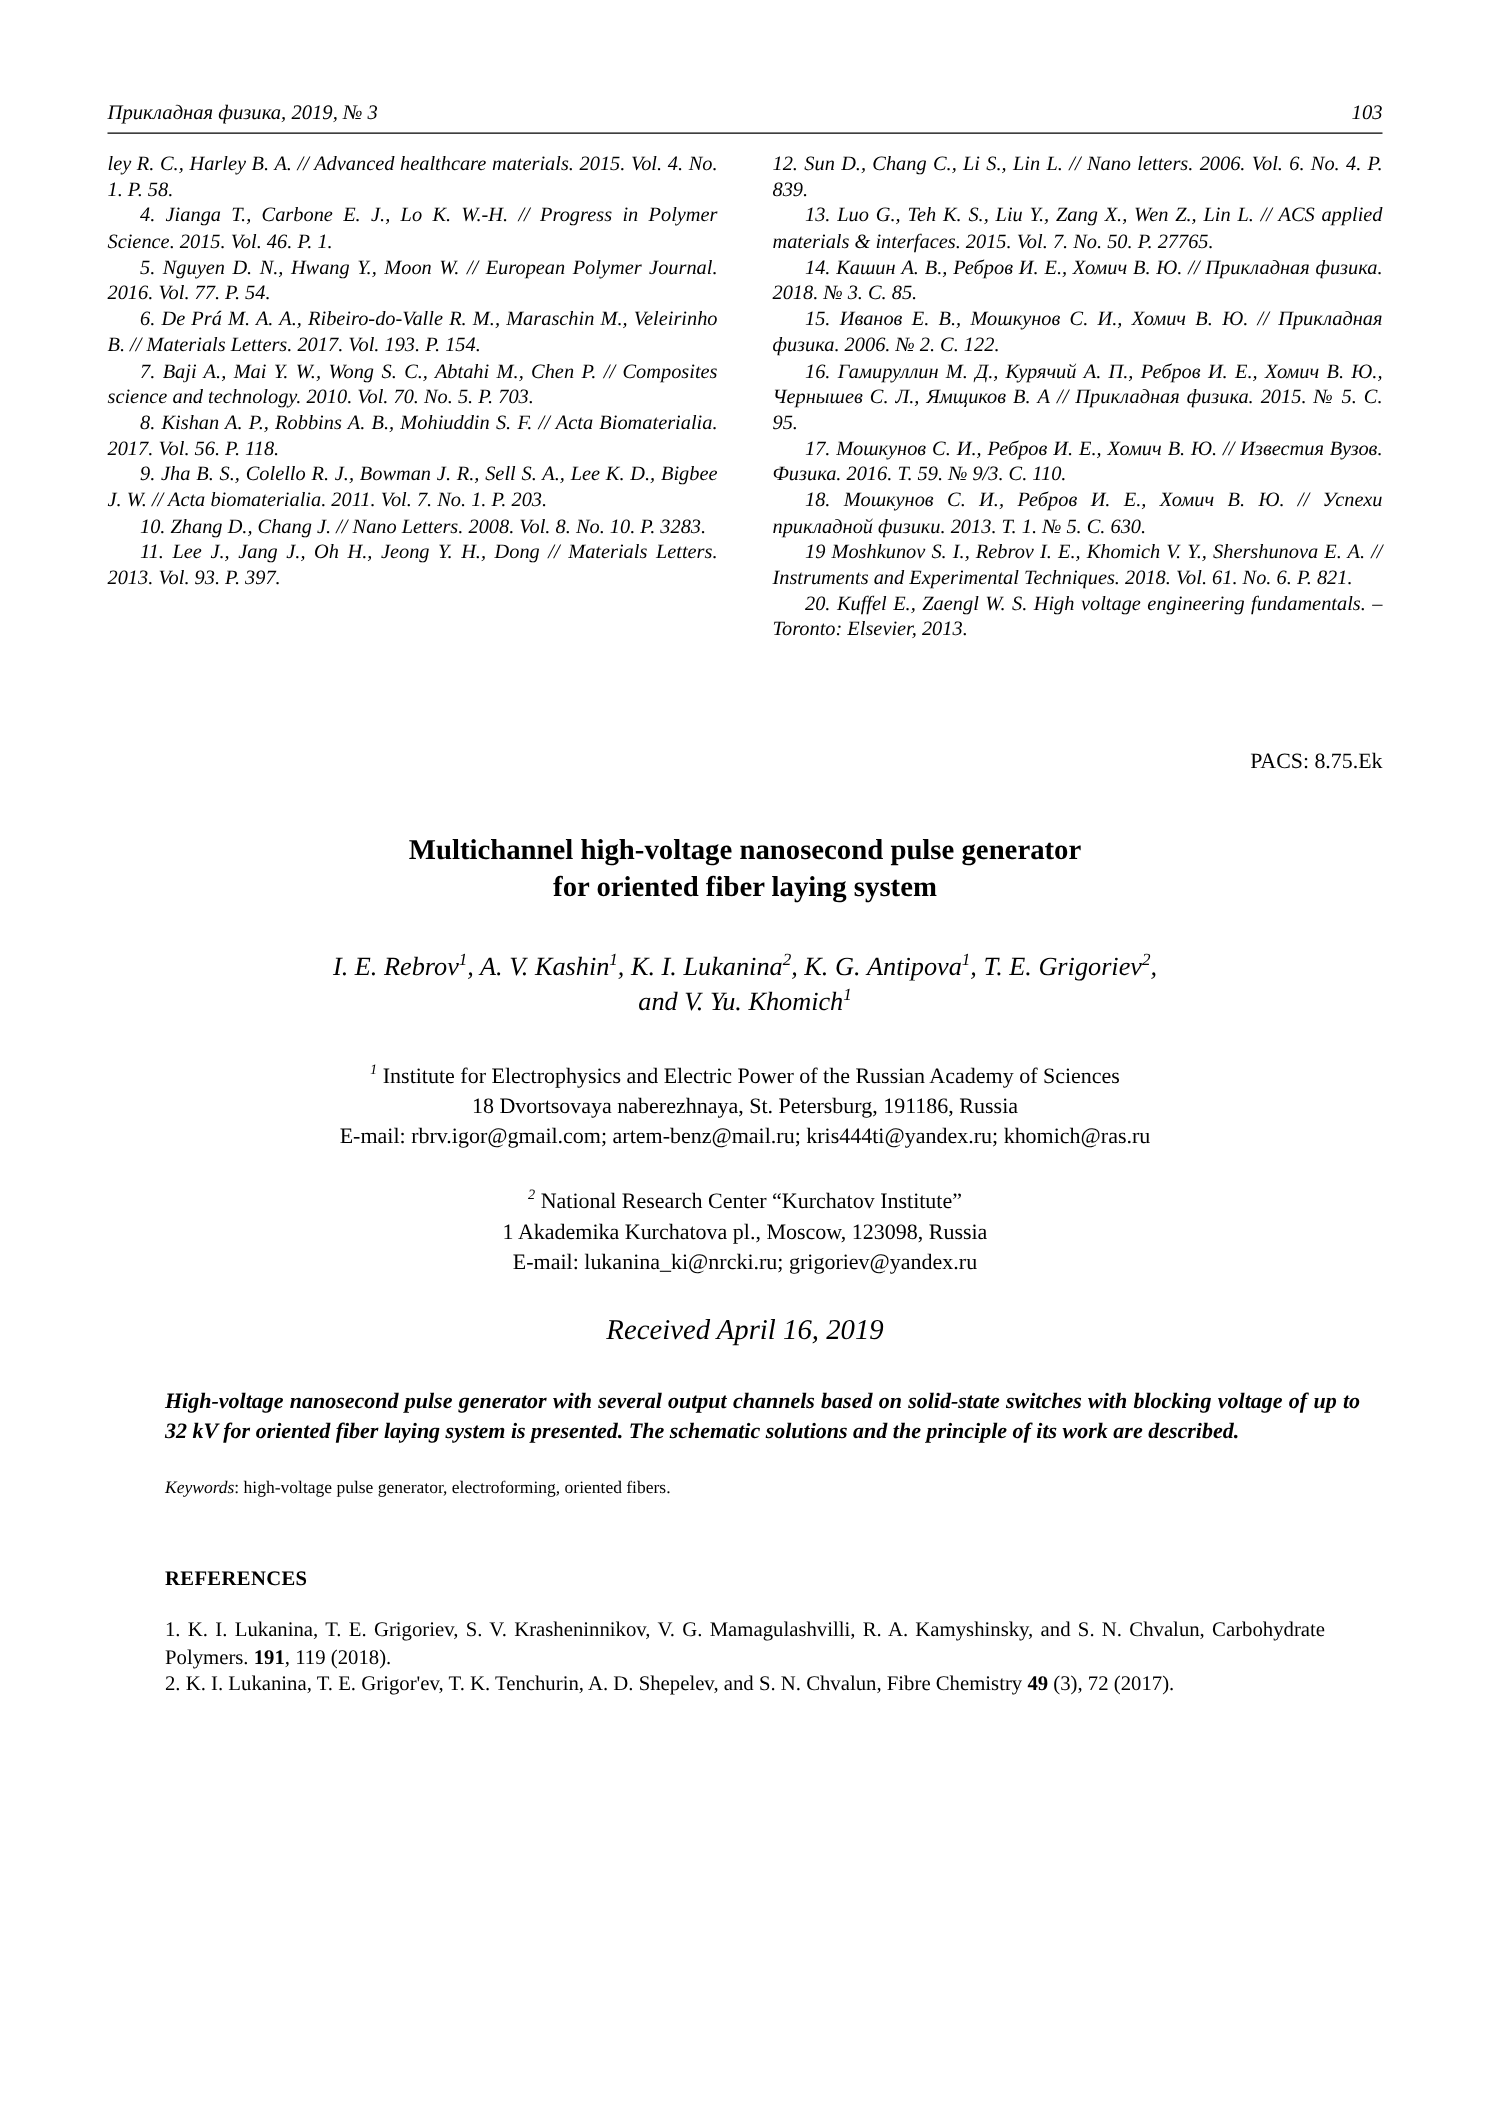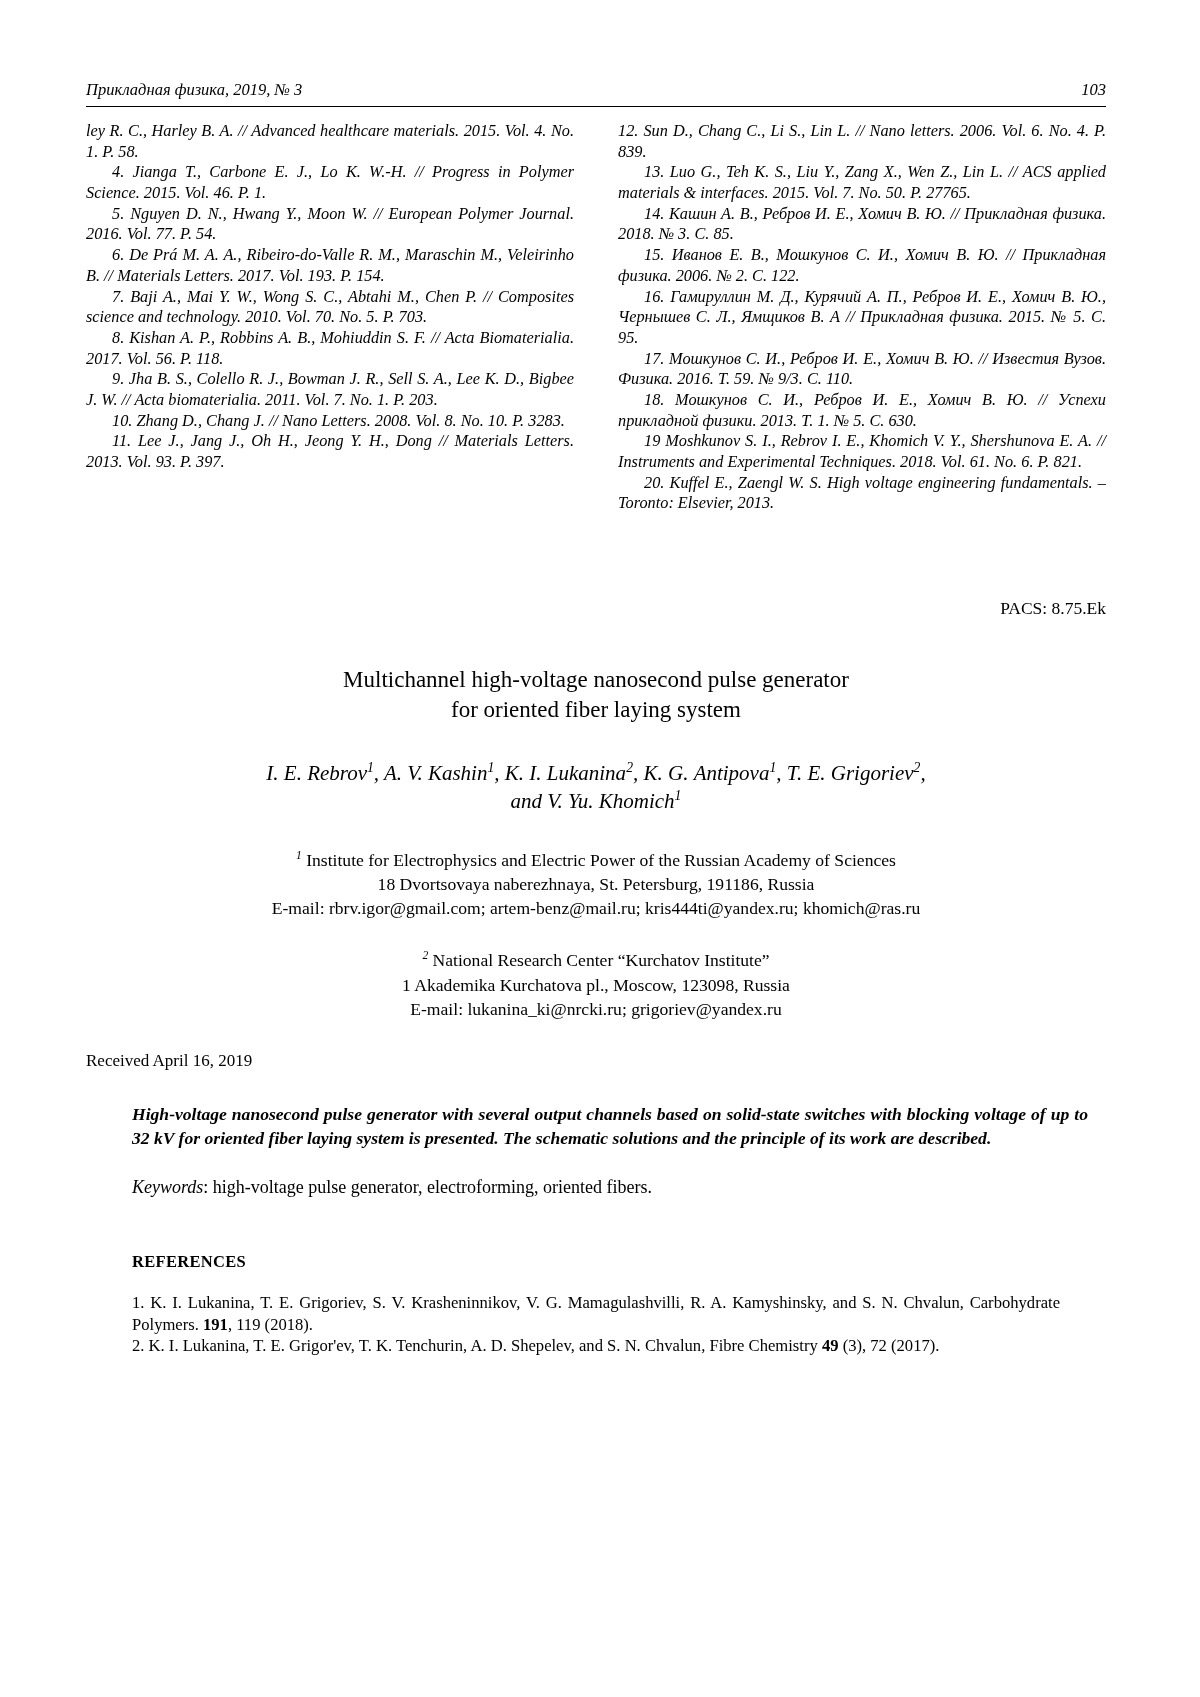--- a/index.html
+++ b/index.html
@@ -54,21 +54,21 @@
   
   .pacs {
     text-align: right;
     font-size: 17.5px;
     margin-top: 84px;
   }
 
   
   .title {
     text-align: center;
-    font-weight: normal;
+    font-weight: bold;
     font-size: 23px;
     line-height: 1.3;
     margin-top: 46px;
   }
   .authors {
     text-align: center;
     font-style: italic;
     font-size: 21px;
     line-height: 1.35;
     margin-top: 34px;
@@ -76,33 +76,35 @@
   sup { font-size: 0.65em; vertical-align: super; font-style: italic;}
   .affil {
     text-align: center;
     font-size: 17.6px;
     line-height: 1.38;
     margin-top: 32px;
   }
   .affil .grp { margin-bottom: 28px; }
   .affil .grp:last-child { margin-bottom: 0; }
   .received {
-    font-size: 17px;
+    text-align: center;
+    font-style: italic;
+    font-size: 23px;
     margin-top: 30px;
   }
   .abstract {
     font-style: italic;
     font-weight: bold;
     font-size: 17.6px;
     line-height: 1.36;
     text-align: justify;
     margin: 32px 18px 0 46px;
   }
   .keywords {
-    font-size: 18px;
+    font-size: 14px;
     margin: 26px 0 0 46px;
   }
   .keywords .kw { font-style: italic; }
 
   
   .refs-head {
     font-weight: bold;
     font-size: 16.5px;
     margin: 54px 0 0 46px;
     letter-spacing: 0.3px;

